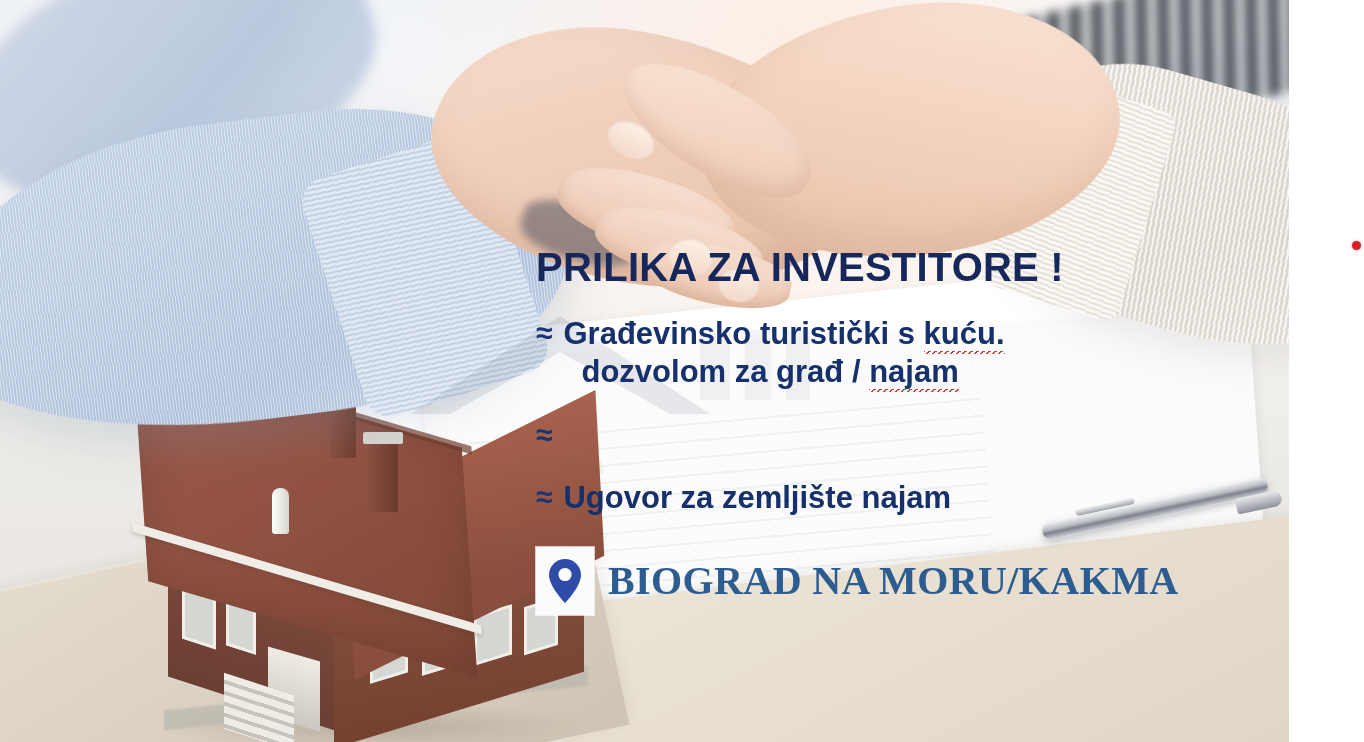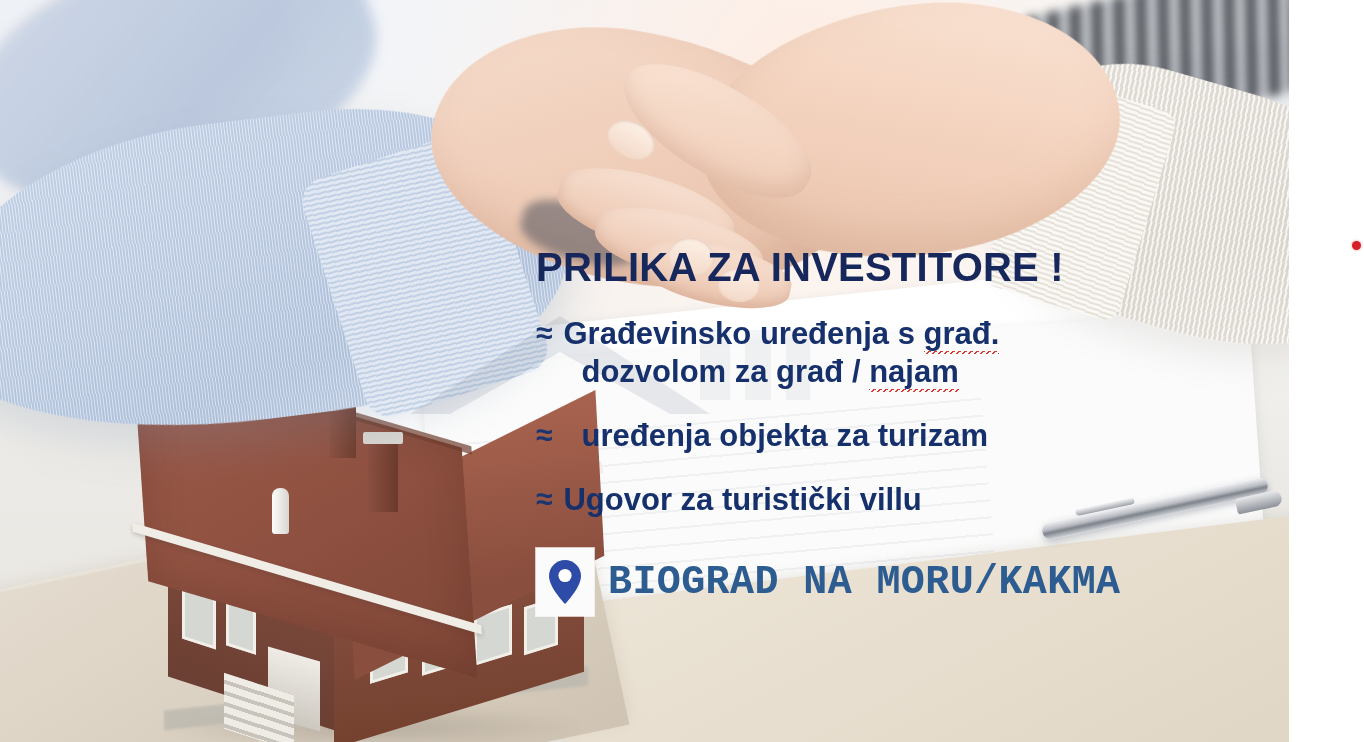--- a/index.html
+++ b/index.html
@@ -335,21 +335,21 @@
   }
   .pin-box{
     flex:0 0 auto;
     width:58px;height:68px;
     background:#fbfbfb;
     display:flex;align-items:center;justify-content:center;
     box-shadow:0 0 0 1px rgba(255,255,255,.7);
   }
   .pin-box svg{display:block;}
   .location .place{
-    font-family:Liberation Mono, monospace;
+    font-family:Liberation Serif, serif;
     font-weight:bold;
     font-size:40px;
     letter-spacing:.4px;
     color:#2c5c90;
     white-space:nowrap;
   }
 
   
   .gutter{
     position:absolute;left:1289px;top:0;width:75px;height:742px;
@@ -442,36 +442,35 @@
 
   <div class="overlay">
 
     <h1 class="headline">PRILIKA ZA INVESTITORE !</h1>
 
     <ul class="bullets">
 
       <li class="bullet">
         <span class="mark">≈</span>
         <span class="txt">
-          <span>Građevinsko uređenja s </span><span class="sp">građ.</span>
+          <span>Građevinsko turistički s </span><span class="sp">kuću.</span>
           <span class="l2"><span>dozvolom za građ / </span><span class="sp">najam</span></span>
         </span>
       </li>
 
       <li class="bullet">
         <span class="mark">≈</span>
         <span class="txt">
-          <span class="l2"><span>uređenja objekta za turizam</span></span>
         </span>
       </li>
 
       <li class="bullet">
         <span class="mark">≈</span>
         <span class="txt">
-          <span>Ugovor za turistički villu</span>
+          <span>Ugovor za zemljište najam</span>
         </span>
       </li>
     </ul>
 
     <div class="location">
       <span class="pin-box">
         <svg width="34" height="46" viewBox="0 0 34 46" aria-hidden="true">
           <path d="M17 1 C8.2 1 1 8.2 1 17 c0 11.6 16 28 16 28 s16-16.4 16-28 C33 8.2 25.8 1 17 1 z" fill="#2E4BA8"></path>
           <circle cx="17" cy="16.5" r="6.6" fill="#ffffff"></circle>
         </svg>

